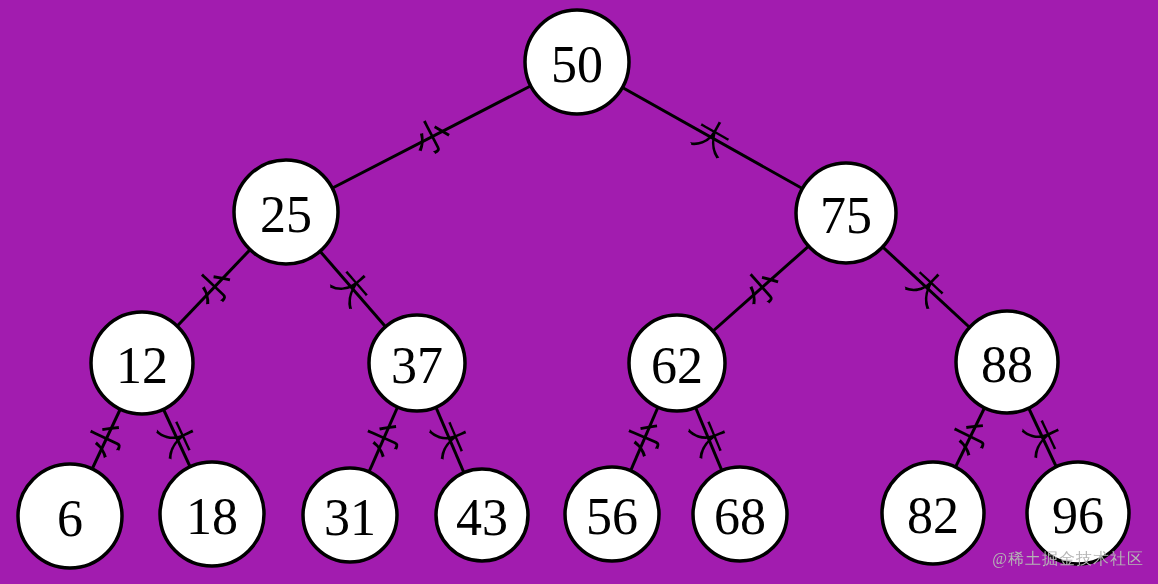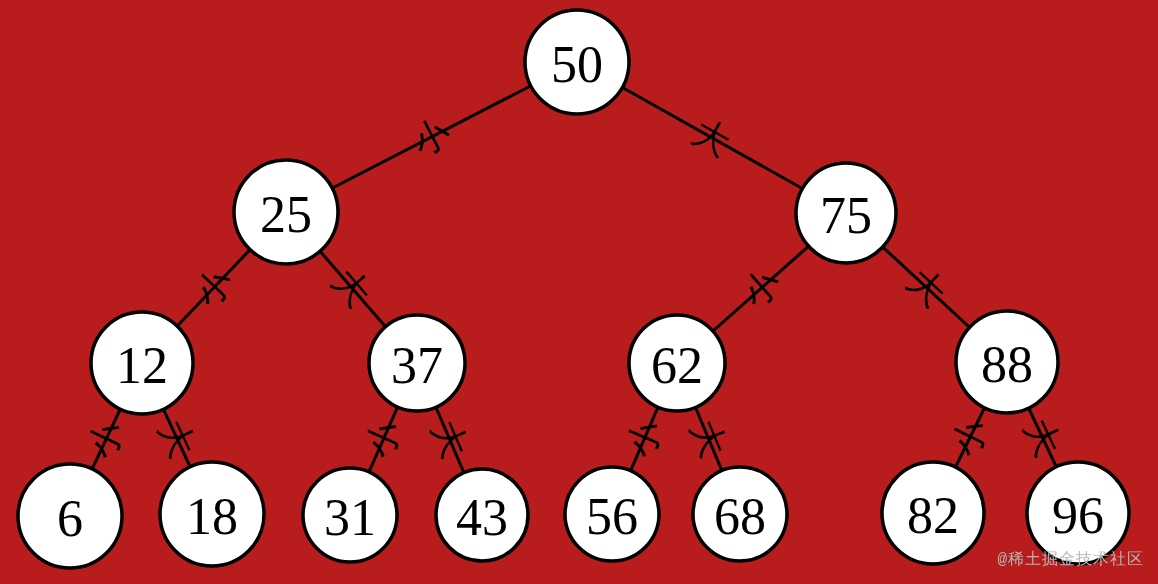--- a/index.html
+++ b/index.html
@@ -4,37 +4,37 @@
 <style>
   html, body {
     margin: 0;
     padding: 0;
     background: #ffffff;
   }
   #canvas {
     position: relative;
     width: 1158px;
     height: 584px;
-    background: #b91c1c;
+    background: #a21caf;
     overflow: hidden;
     font-family: "Liberation Serif", serif;
   }
   #tree-svg {
     position: absolute;
     left: 0;
     top: 0;
   }
   #watermark {
     position: absolute;
     right: 14px;
     bottom: 14px;
     font-size: 16px;
     letter-spacing: 1px;
     color: #b5b5b5;
-    font-family: Liberation Mono, monospace;
+    font-family: Liberation Serif, serif;
     user-select: none;
   }
 </style>
 </head>
 <body>
 
 <div id="canvas">
   <svg id="tree-svg" width="1158" height="584" viewBox="0 0 1158 584" xmlns="http://www.w3.org/2000/svg">
       <line x1="577" y1="62" x2="286" y2="212" stroke="#000000" stroke-width="3"></line>
       <line x1="577" y1="62" x2="846" y2="213" stroke="#000000" stroke-width="3"></line>

